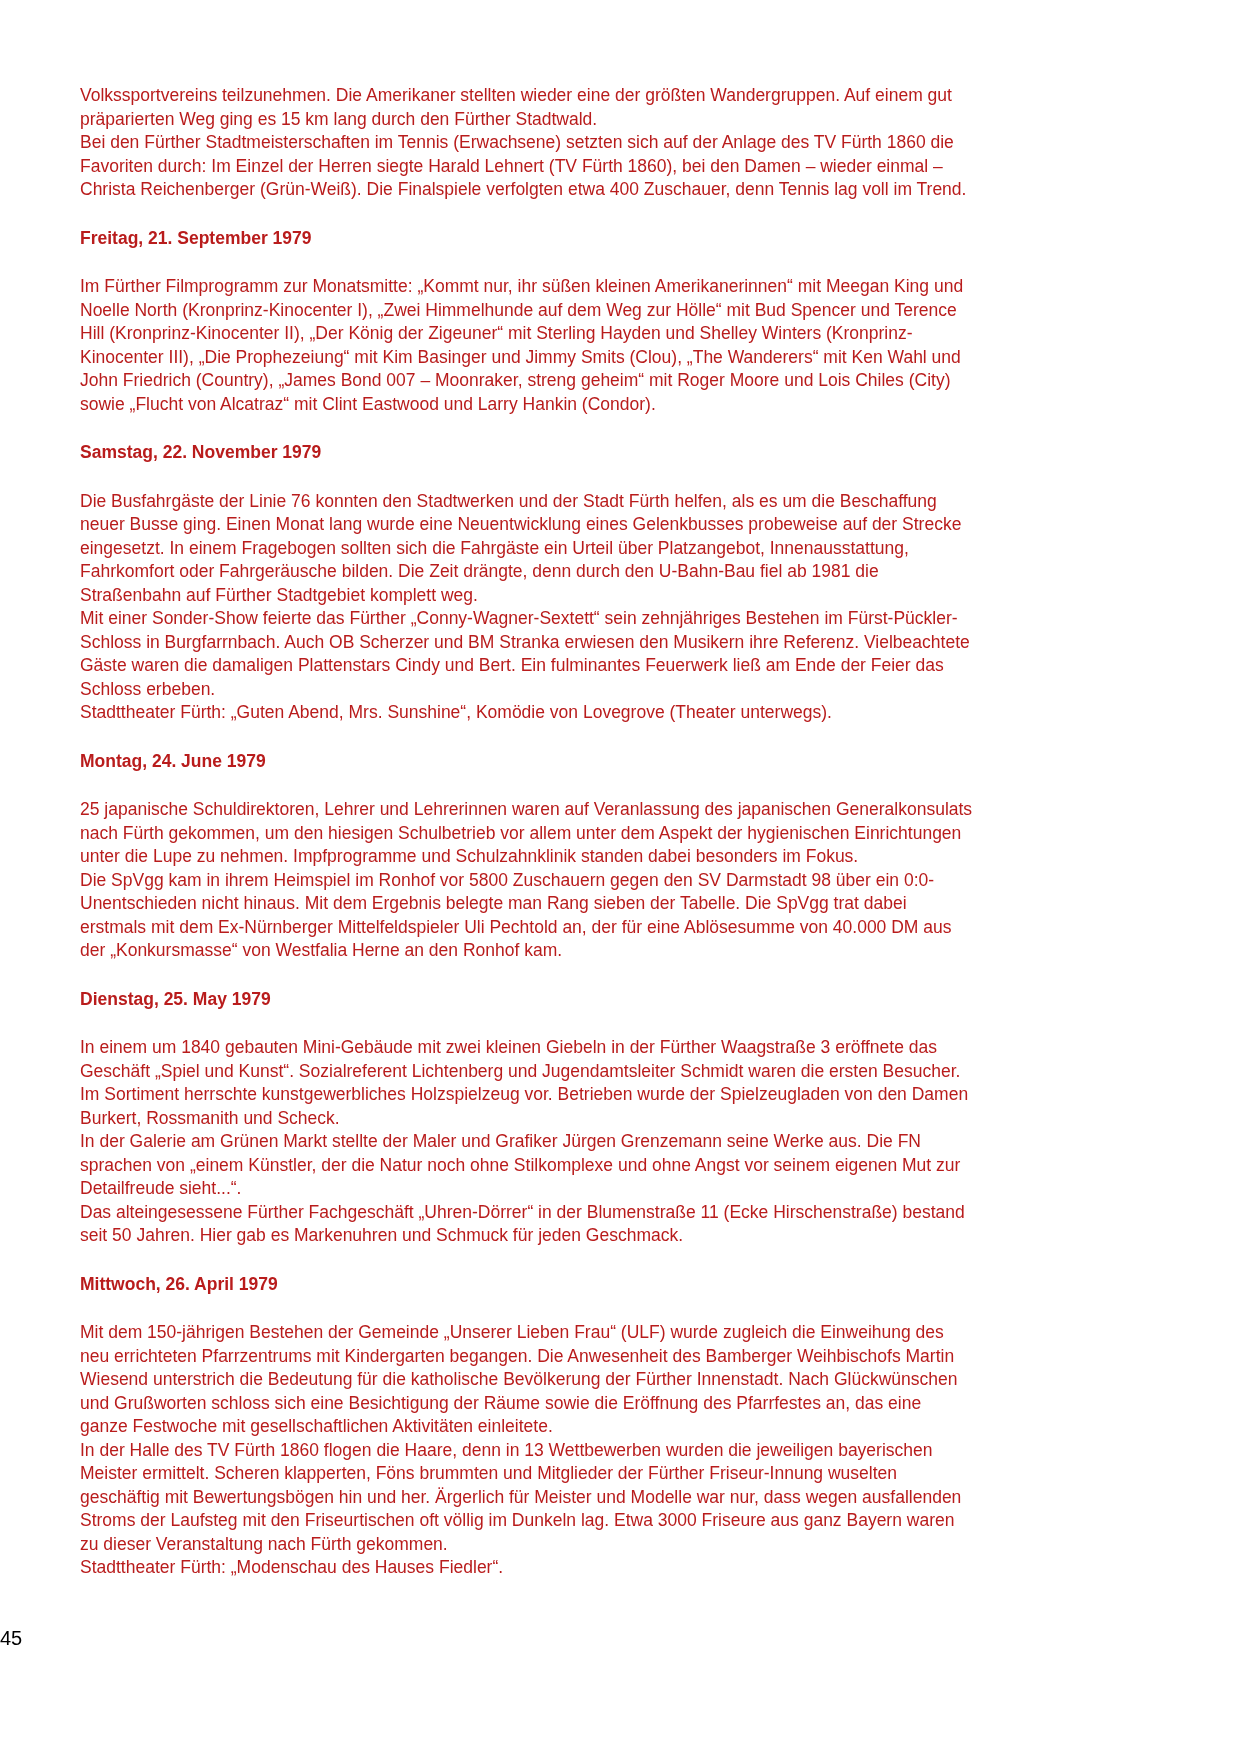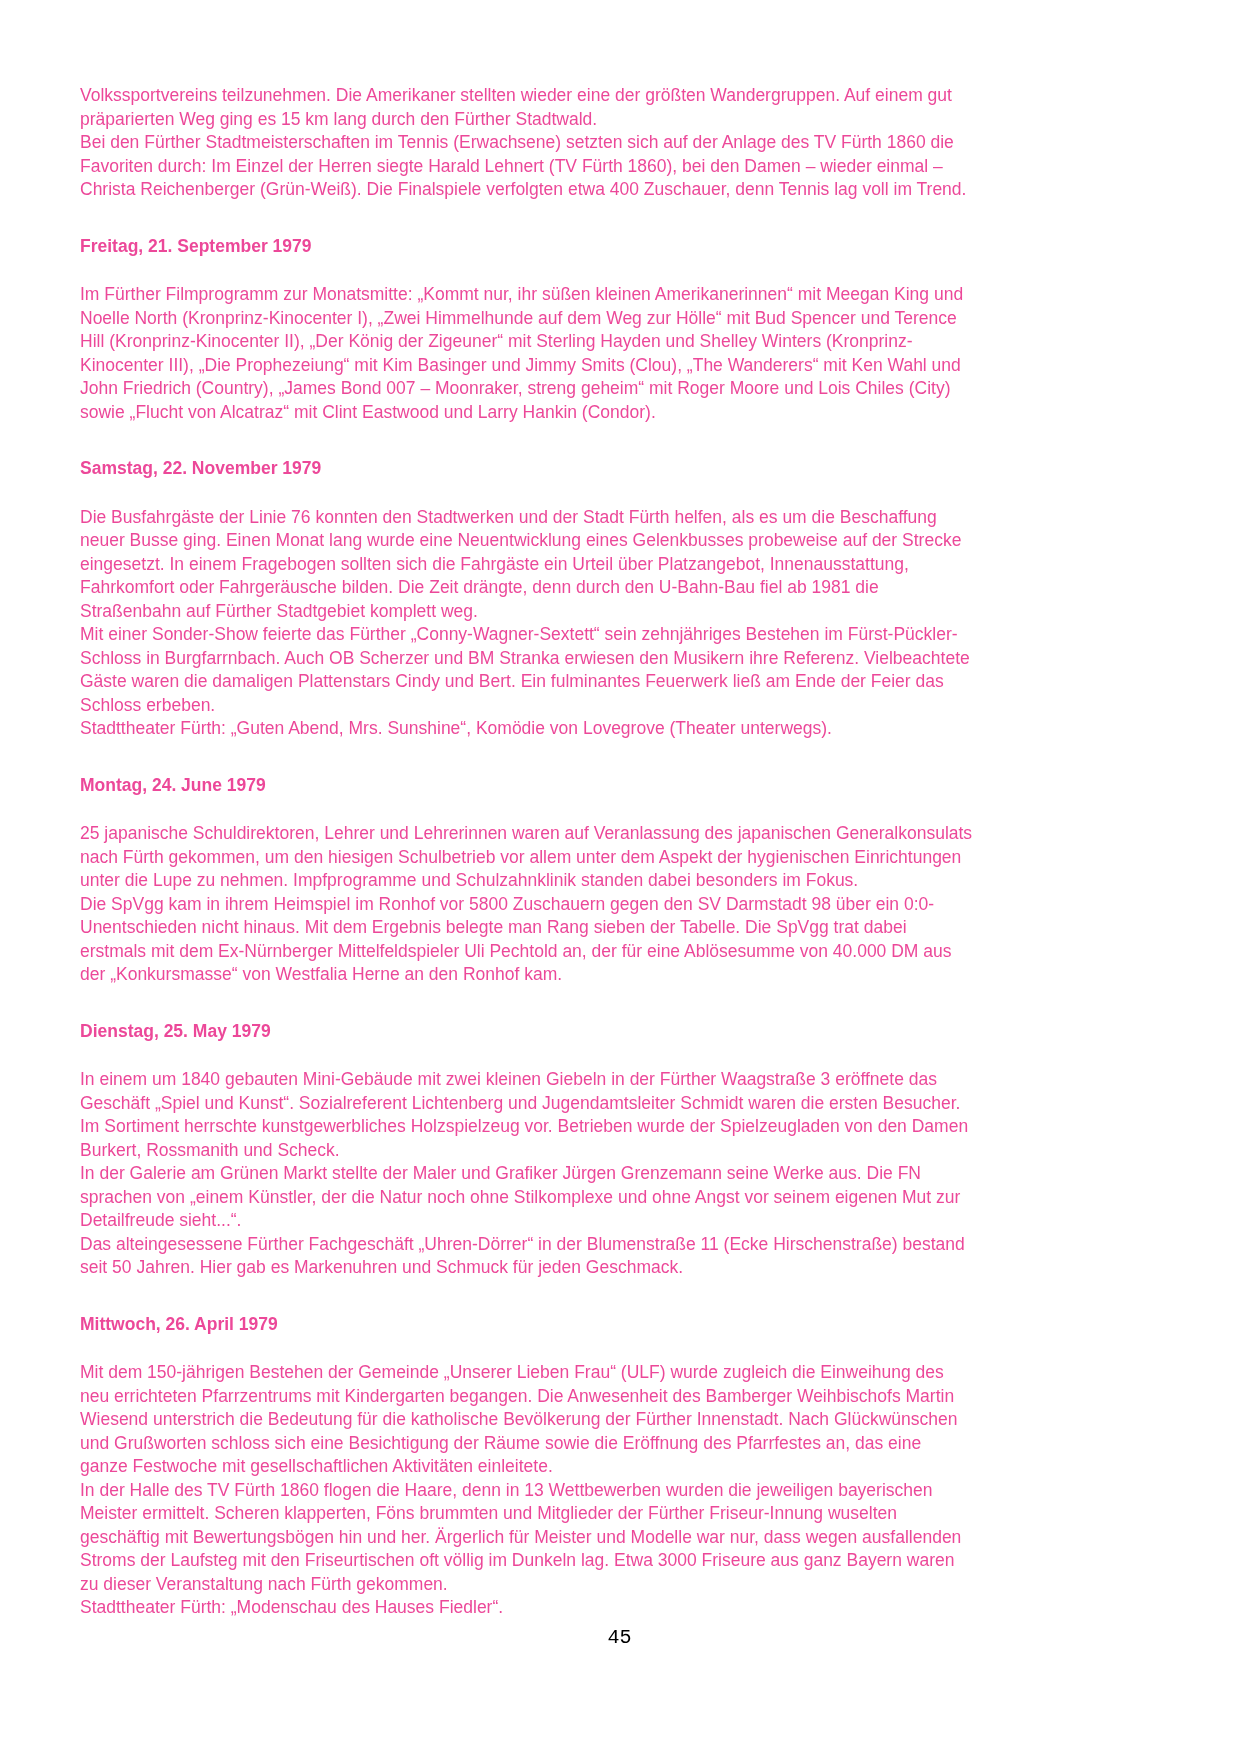--- a/index.html
+++ b/index.html
@@ -16,46 +16,45 @@
     overflow: hidden;
   }
   .content {
     position: absolute;
     left: 80px;
     top: 84px;
     width: 1088px;
     font-family: "Liberation Sans", sans-serif;
     font-size: 17.5px;
     line-height: 23.5px;
-    color: #ec4899;
+    color: #b91c1c;
   }
   .content section {
     margin: 0;
     padding: 0;
   }
   .heading {
     font-family: "Liberation Sans", sans-serif;
     font-size: 17.5px;
     line-height: 23.5px;
     font-weight: bold;
-    margin: 33px 0 25px 0;
+    margin: 25px 0 25px 0;
     padding: 0;
   }
   .body {
     white-space: pre-line;
     margin: 0;
     padding: 0;
   }
   .page-number {
     position: absolute;
     left: 0;
     top: 1626px;
     width: 100%;
-    text-align: center;
-    font-family: Liberation Mono, monospace;
+    font-family: Liberation Sans, sans-serif;
     font-size: 20px;
     line-height: 24px;
     color: #000000;
   }
 </style>
 </head>
 <body>
 
 <main class="page">
   <div class="content">

